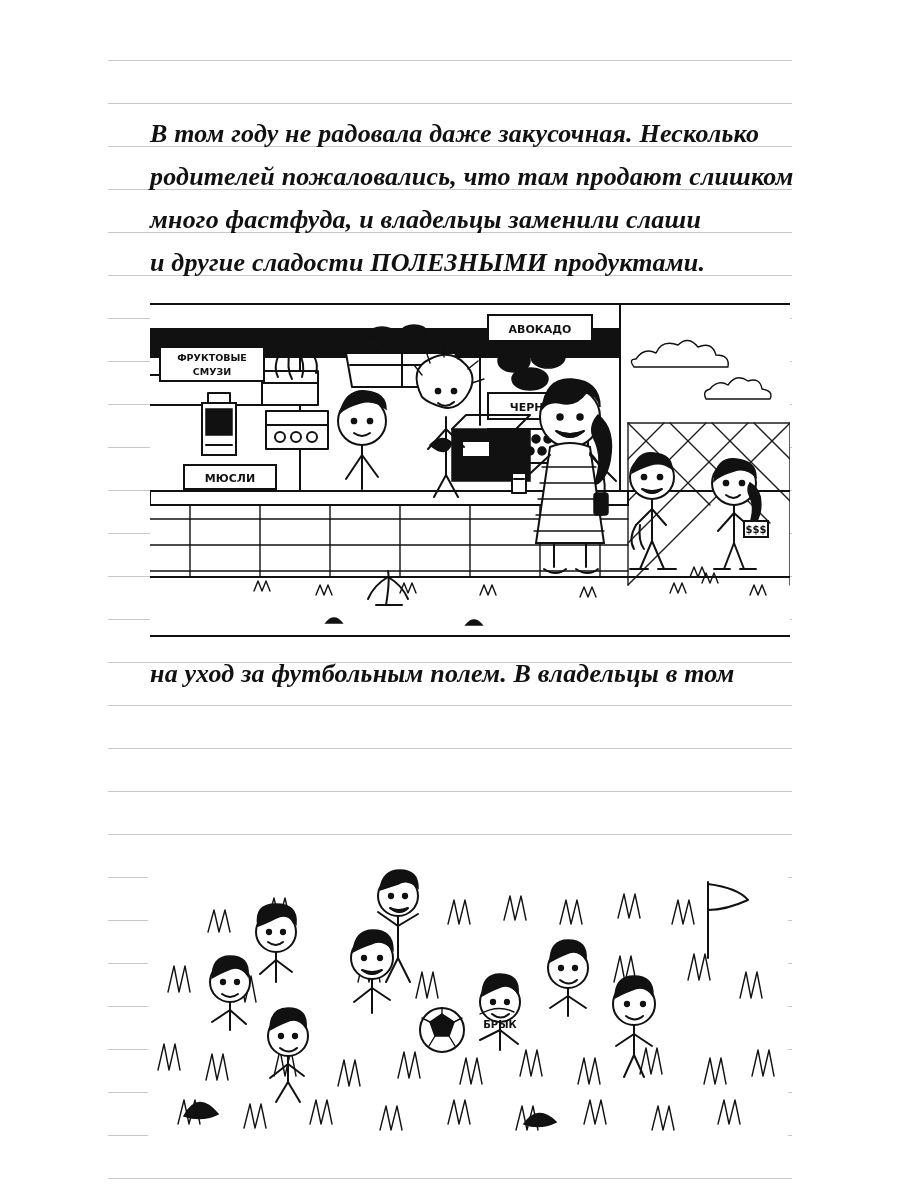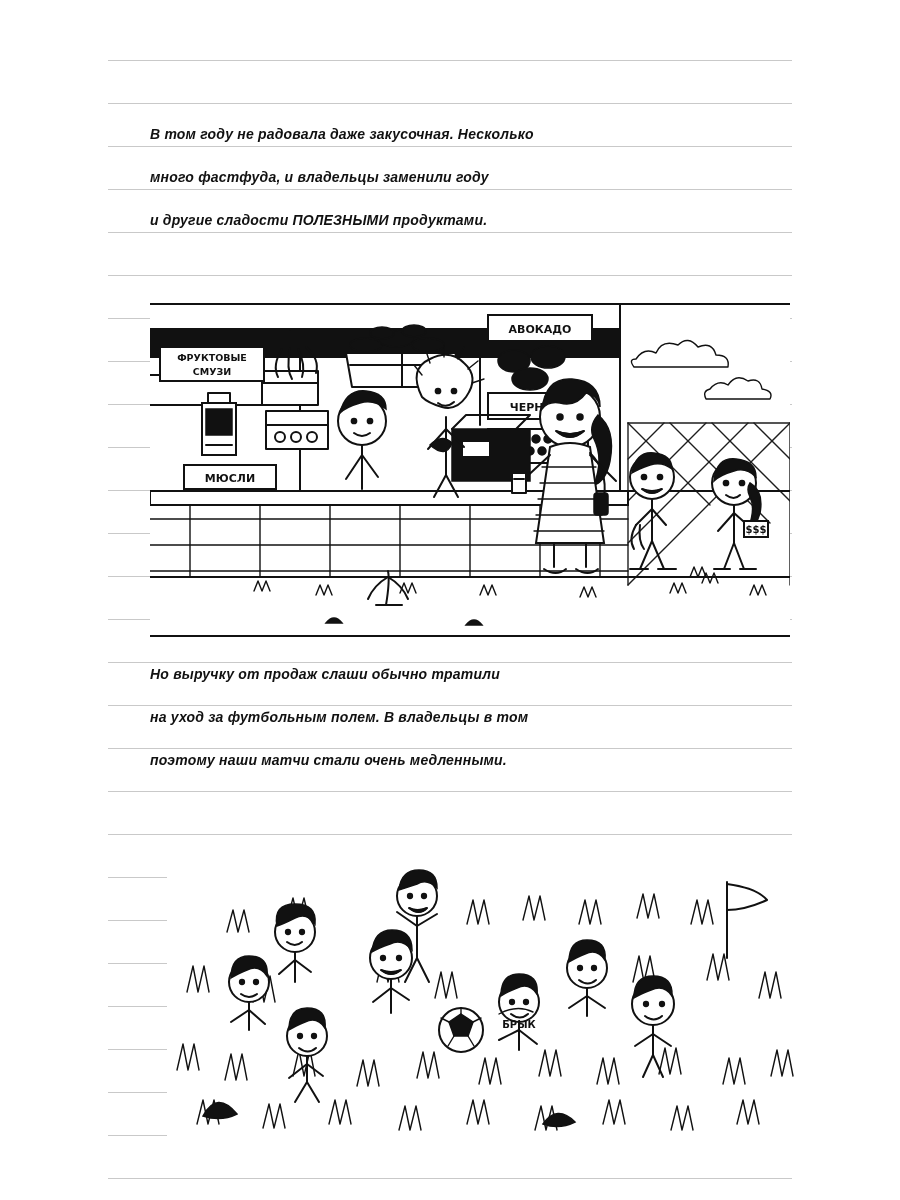--- a/index.html
+++ b/index.html
@@ -37,22 +37,22 @@
     height: 1px;
     background: #c9c9c9;
   }
 
   .text-block {
     position: absolute;
     left: 150px;
     width: 630px;
   }
   .line {
-    font-family: Liberation Sans, sans-serif;
-    font-size: 14px;
+    font-family: Liberation Serif, serif;
+    font-size: 26px;
     font-weight: 600;
     font-style: italic;
     letter-spacing: 0.2px;
     color: #111111;
     height: 43px;
     line-height: 38px;
     white-space: nowrap;
   }
   .line.caps {
     font-style: italic;
@@ -61,21 +61,21 @@
   .panel {
     position: absolute;
     border-top: 2px solid #111;
     border-bottom: 2px solid #111;
     background: #fff;
     overflow: hidden;
   }
 
   
   #panel-snackbar { left: 150px; top: 303px; width: 640px; height: 330px; }
-  #panel-field    { left: 167px; top: 862px; width: 640px; height: 290px; border-top: none; border-bottom: none; text-align: center;}
+  #panel-field    { left: 148px; top: 862px; width: 640px; height: 290px; border-top: none; border-bottom: none; text-align: center;}
 
   svg { display: block; }
   .ink { fill: none; stroke: #111; stroke-width: 2; stroke-linecap: round; stroke-linejoin: round; }
   .ink-thin { fill: none; stroke: #111; stroke-width: 1.4; stroke-linecap: round; stroke-linejoin: round; }
   .fillblk { fill: #111; stroke: #111; stroke-width: 1.5; }
   .white { fill: #fff; stroke: #111; stroke-width: 2; }
   .sign-text {
     font-family: "DejaVu Sans", sans-serif;
     font-size: 11px;
     font-weight: 700;
@@ -121,21 +121,22 @@
       <div class="rule" style="top: 963px;"></div>
       <div class="rule" style="top: 1006px;"></div>
       <div class="rule" style="top: 1049px;"></div>
       <div class="rule" style="top: 1092px;"></div>
       <div class="rule" style="top: 1135px;"></div>
       <div class="rule" style="top: 1178px;"></div>
     </div>
 
   <div class="text-block" id="para1" style="top:115px">
     <div class="line">В том году не радовала даже закусочная. Несколько</div>
-    <div class="line">много фастфуда, и владельцы заменили году</div>
+    <div class="line">родителей пожаловались, что там продают слишком</div>
+    <div class="line">много фастфуда, и владельцы заменили слаши</div>
     <div class="line caps">и другие сладости ПОЛЕЗНЫМИ продуктами.</div>
   </div>
 
   <div class="panel" id="panel-snackbar">
     <svg width="640" height="330" viewBox="0 0 640 330">
 
       <rect x="0" y="0" width="640" height="186" fill="#fff"></rect>
 
       <path class="ink" d="M0 24 H470"></path>
       <path class="ink" d="M0 52 H470"></path>
@@ -408,23 +409,21 @@
       </g>
 
       <g class="ink-thin">
         <path d="M540 272 l4 -10 l4 10 l4 -10 l4 10"></path>
         <path d="M552 278 l4 -10 l4 10 l4 -10 l4 10"></path>
       </g>
     </svg>
   </div>
 
   <div class="text-block" id="para2" style="top:655px">
-    <div class="line">Но выручку от продаж слаши обычно тратили</div>
     <div class="line">на уход за футбольным полем. В владельцы в том</div>
-    <div class="line">поэтому наши матчи стали очень медленными.</div>
   </div>
 
   <div class="panel" id="panel-field">
     <svg width="640" height="290" viewBox="0 0 640 290">
 
       <g class="ink-thin" id="grass">
 
         <path d="M60 70 l6 -22 l5 22 l6 -22 l5 22"></path>
         <path d="M120 58 l6 -22 l5 22 l6 -22 l5 22"></path>
         <path d="M300 62 l6 -24 l5 24 l6 -24 l5 24"></path>

